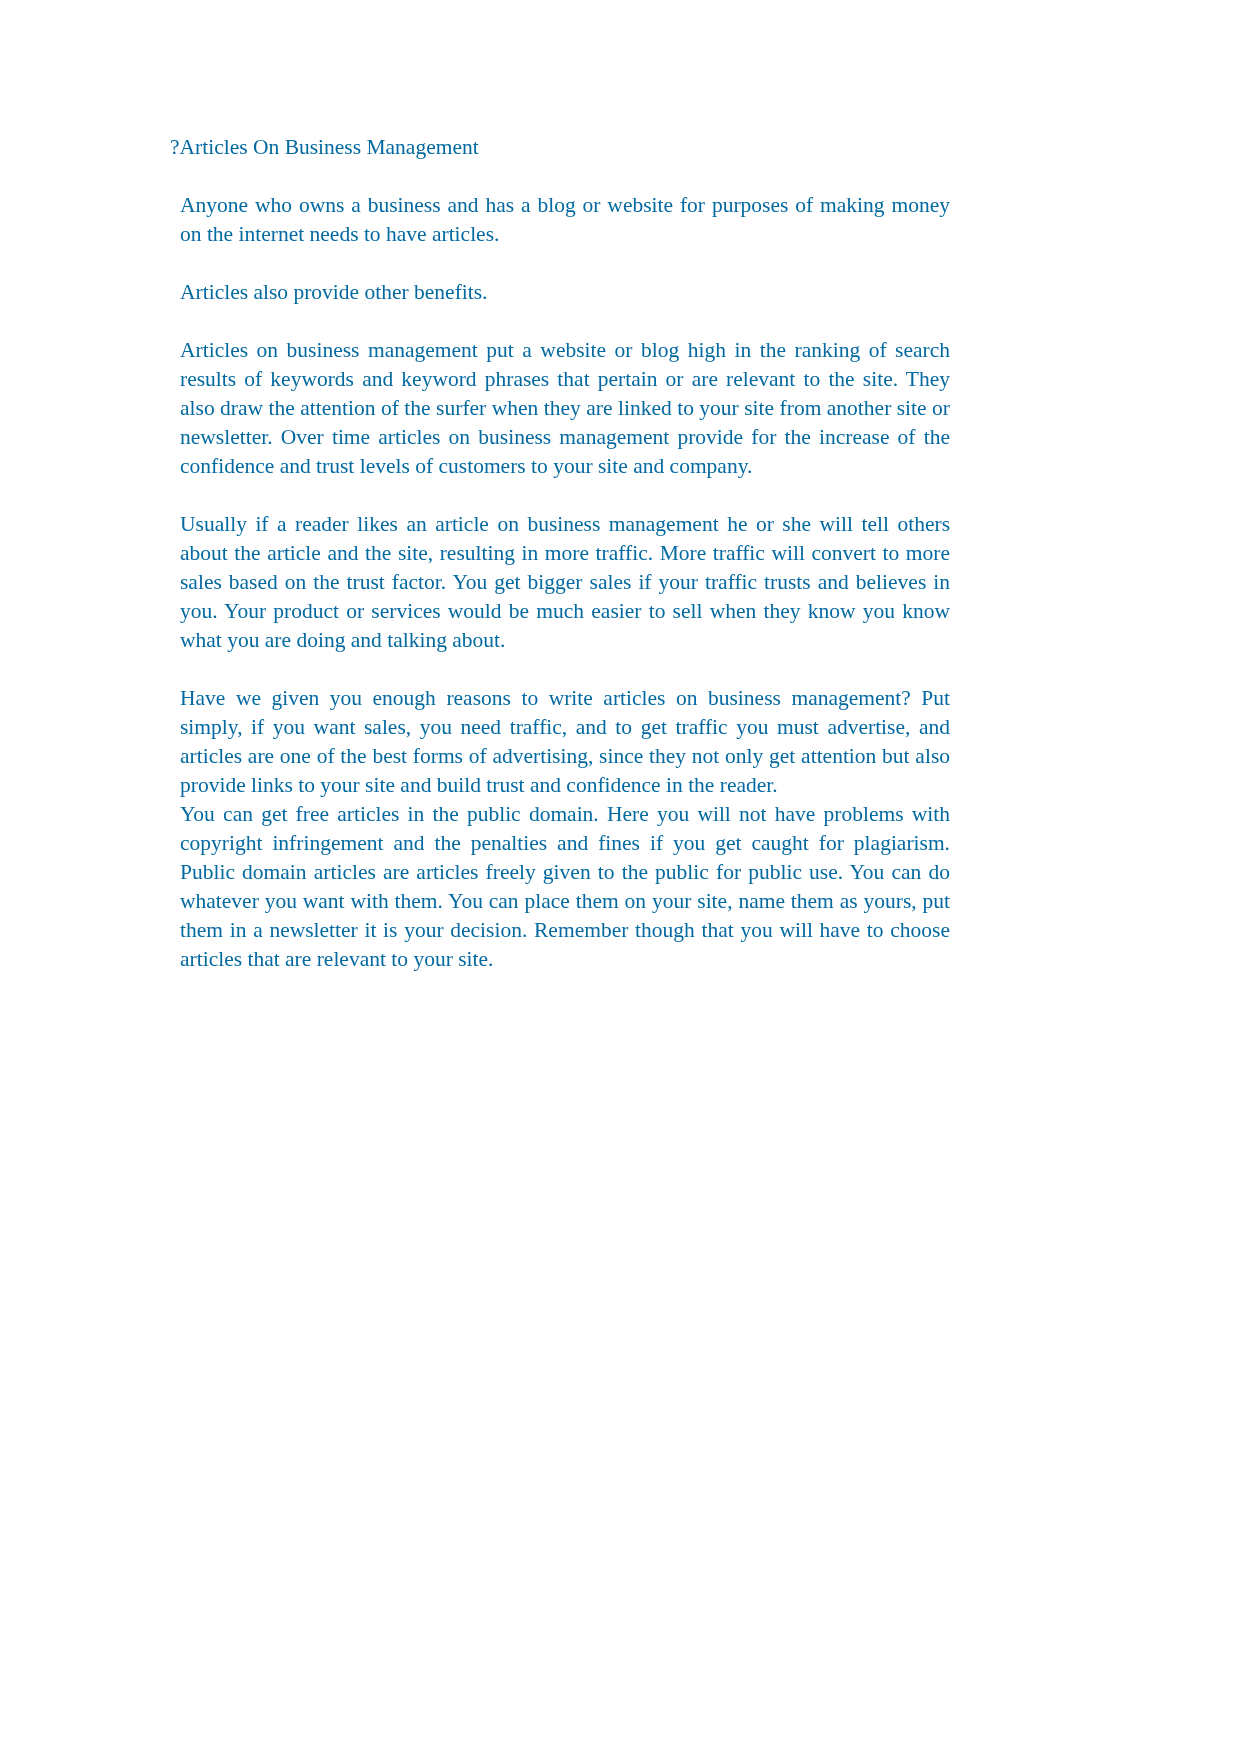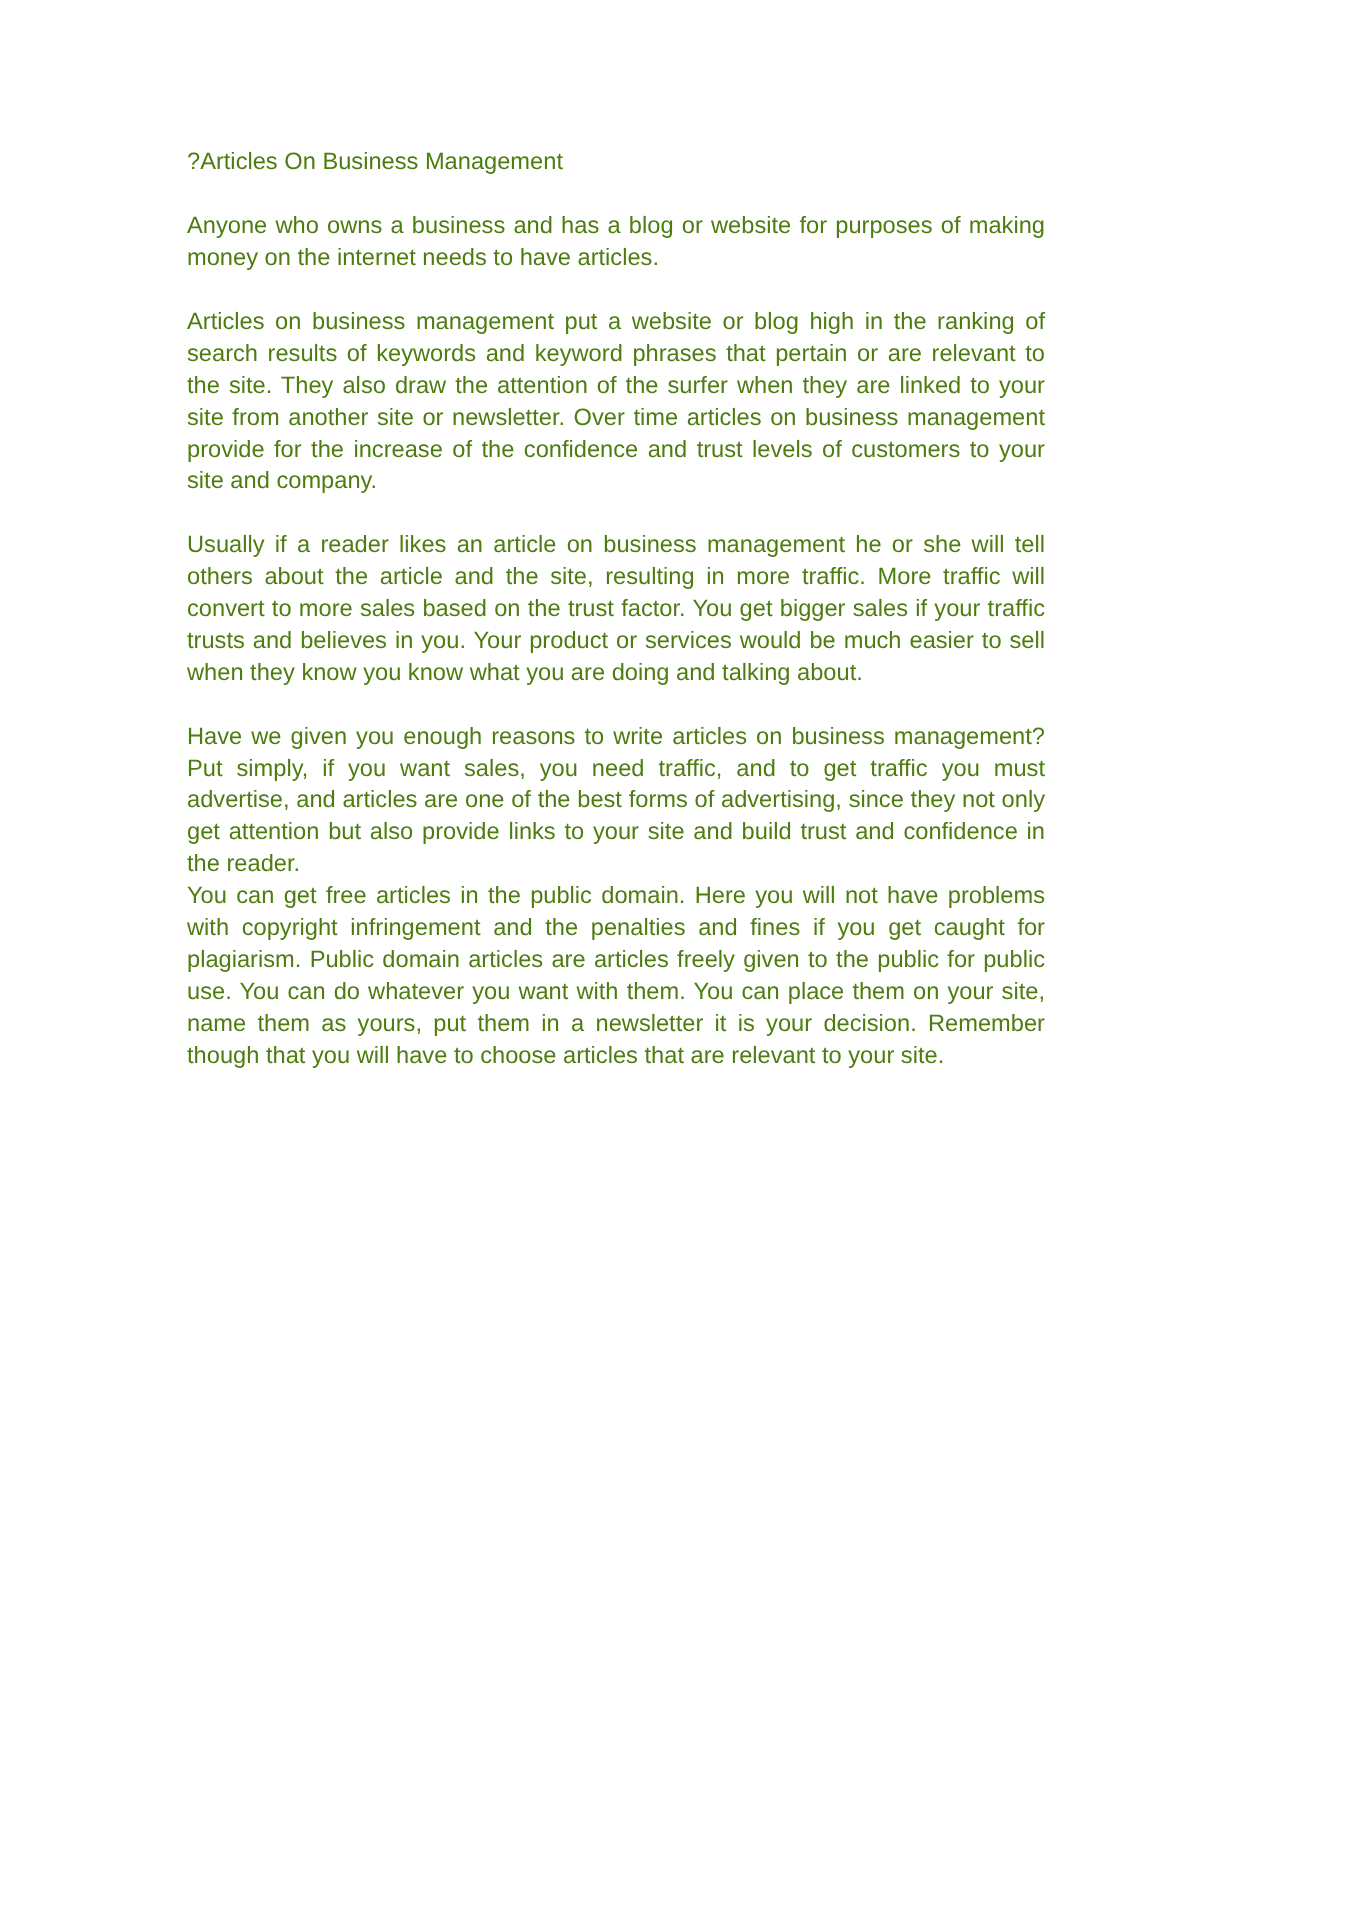--- a/index.html
+++ b/index.html
@@ -11,51 +11,52 @@
     width: 1240px;
     height: 1754px;
     position: relative;
     overflow: hidden;
   }
   .page {
     box-sizing: border-box;
     width: 1140px;
     height: 1754px;
     padding: 133px 190px 0 170px;
-    font-family: Liberation Sans, sans-serif;
+    font-family: Liberation Serif, serif;
     font-size: 21.5px;
     line-height: 29px;
-    color: #4d7c0f;
+    color: #0369a1;
     background: #ffffff;
   }
   .title {
     margin: 0 0 29px 0;
     font-weight: normal;
     font-size: 21.5px;
     line-height: 29px;
     text-align: left;
   }
   .para {
-    margin: 0 0 29px 0;
+    margin: 0 0 29px 10px;
     text-align: justify;
     text-justify: inter-word;
   }
   .para.tight {
     margin-bottom: 0;
   }
 </style>
 </head>
 <body>
 
 <div class="page">
   <h1 class="title">?Articles On Business Management</h1>
 
   <p class="para">Anyone who owns a business and has a blog or website for purposes of making money on the internet needs to have articles.</p>
 
 
+  <p class="para">Articles also provide other benefits.</p>
 
   <p class="para">Articles on business management put a website or blog high in the ranking of search results of keywords and keyword phrases that pertain or are relevant to the site. They also draw the attention of the surfer when they are linked to your site from another site or newsletter. Over time articles on business management provide for the increase of the confidence and trust levels of customers to your site and company.</p>
 
   <p class="para">Usually if a reader likes an article on business management he or she will tell others about the article and the site, resulting in more traffic. More traffic will convert to more sales based on the trust factor. You get bigger sales if your traffic trusts and believes in you. Your product or services would be much easier to sell when they know you know what you are doing and talking about.</p>
 
   <p class="para tight">Have we given you enough reasons to write articles on business management? Put simply, if you want sales, you need traffic, and to get traffic you must advertise, and articles are one of the best forms of advertising, since they not only get attention but also provide links to your site and build trust and confidence in the reader.</p>
 
 
 
   <p class="para">You can get free articles in the public domain. Here you will not have problems with copyright infringement and the penalties and fines if you get caught for plagiarism. Public domain articles are articles freely given to the public for public use. You can do whatever you want with them. You can place them on your site, name them as yours, put them in a newsletter it is your decision. Remember though that you will have to choose articles that are relevant to your site.</p>

